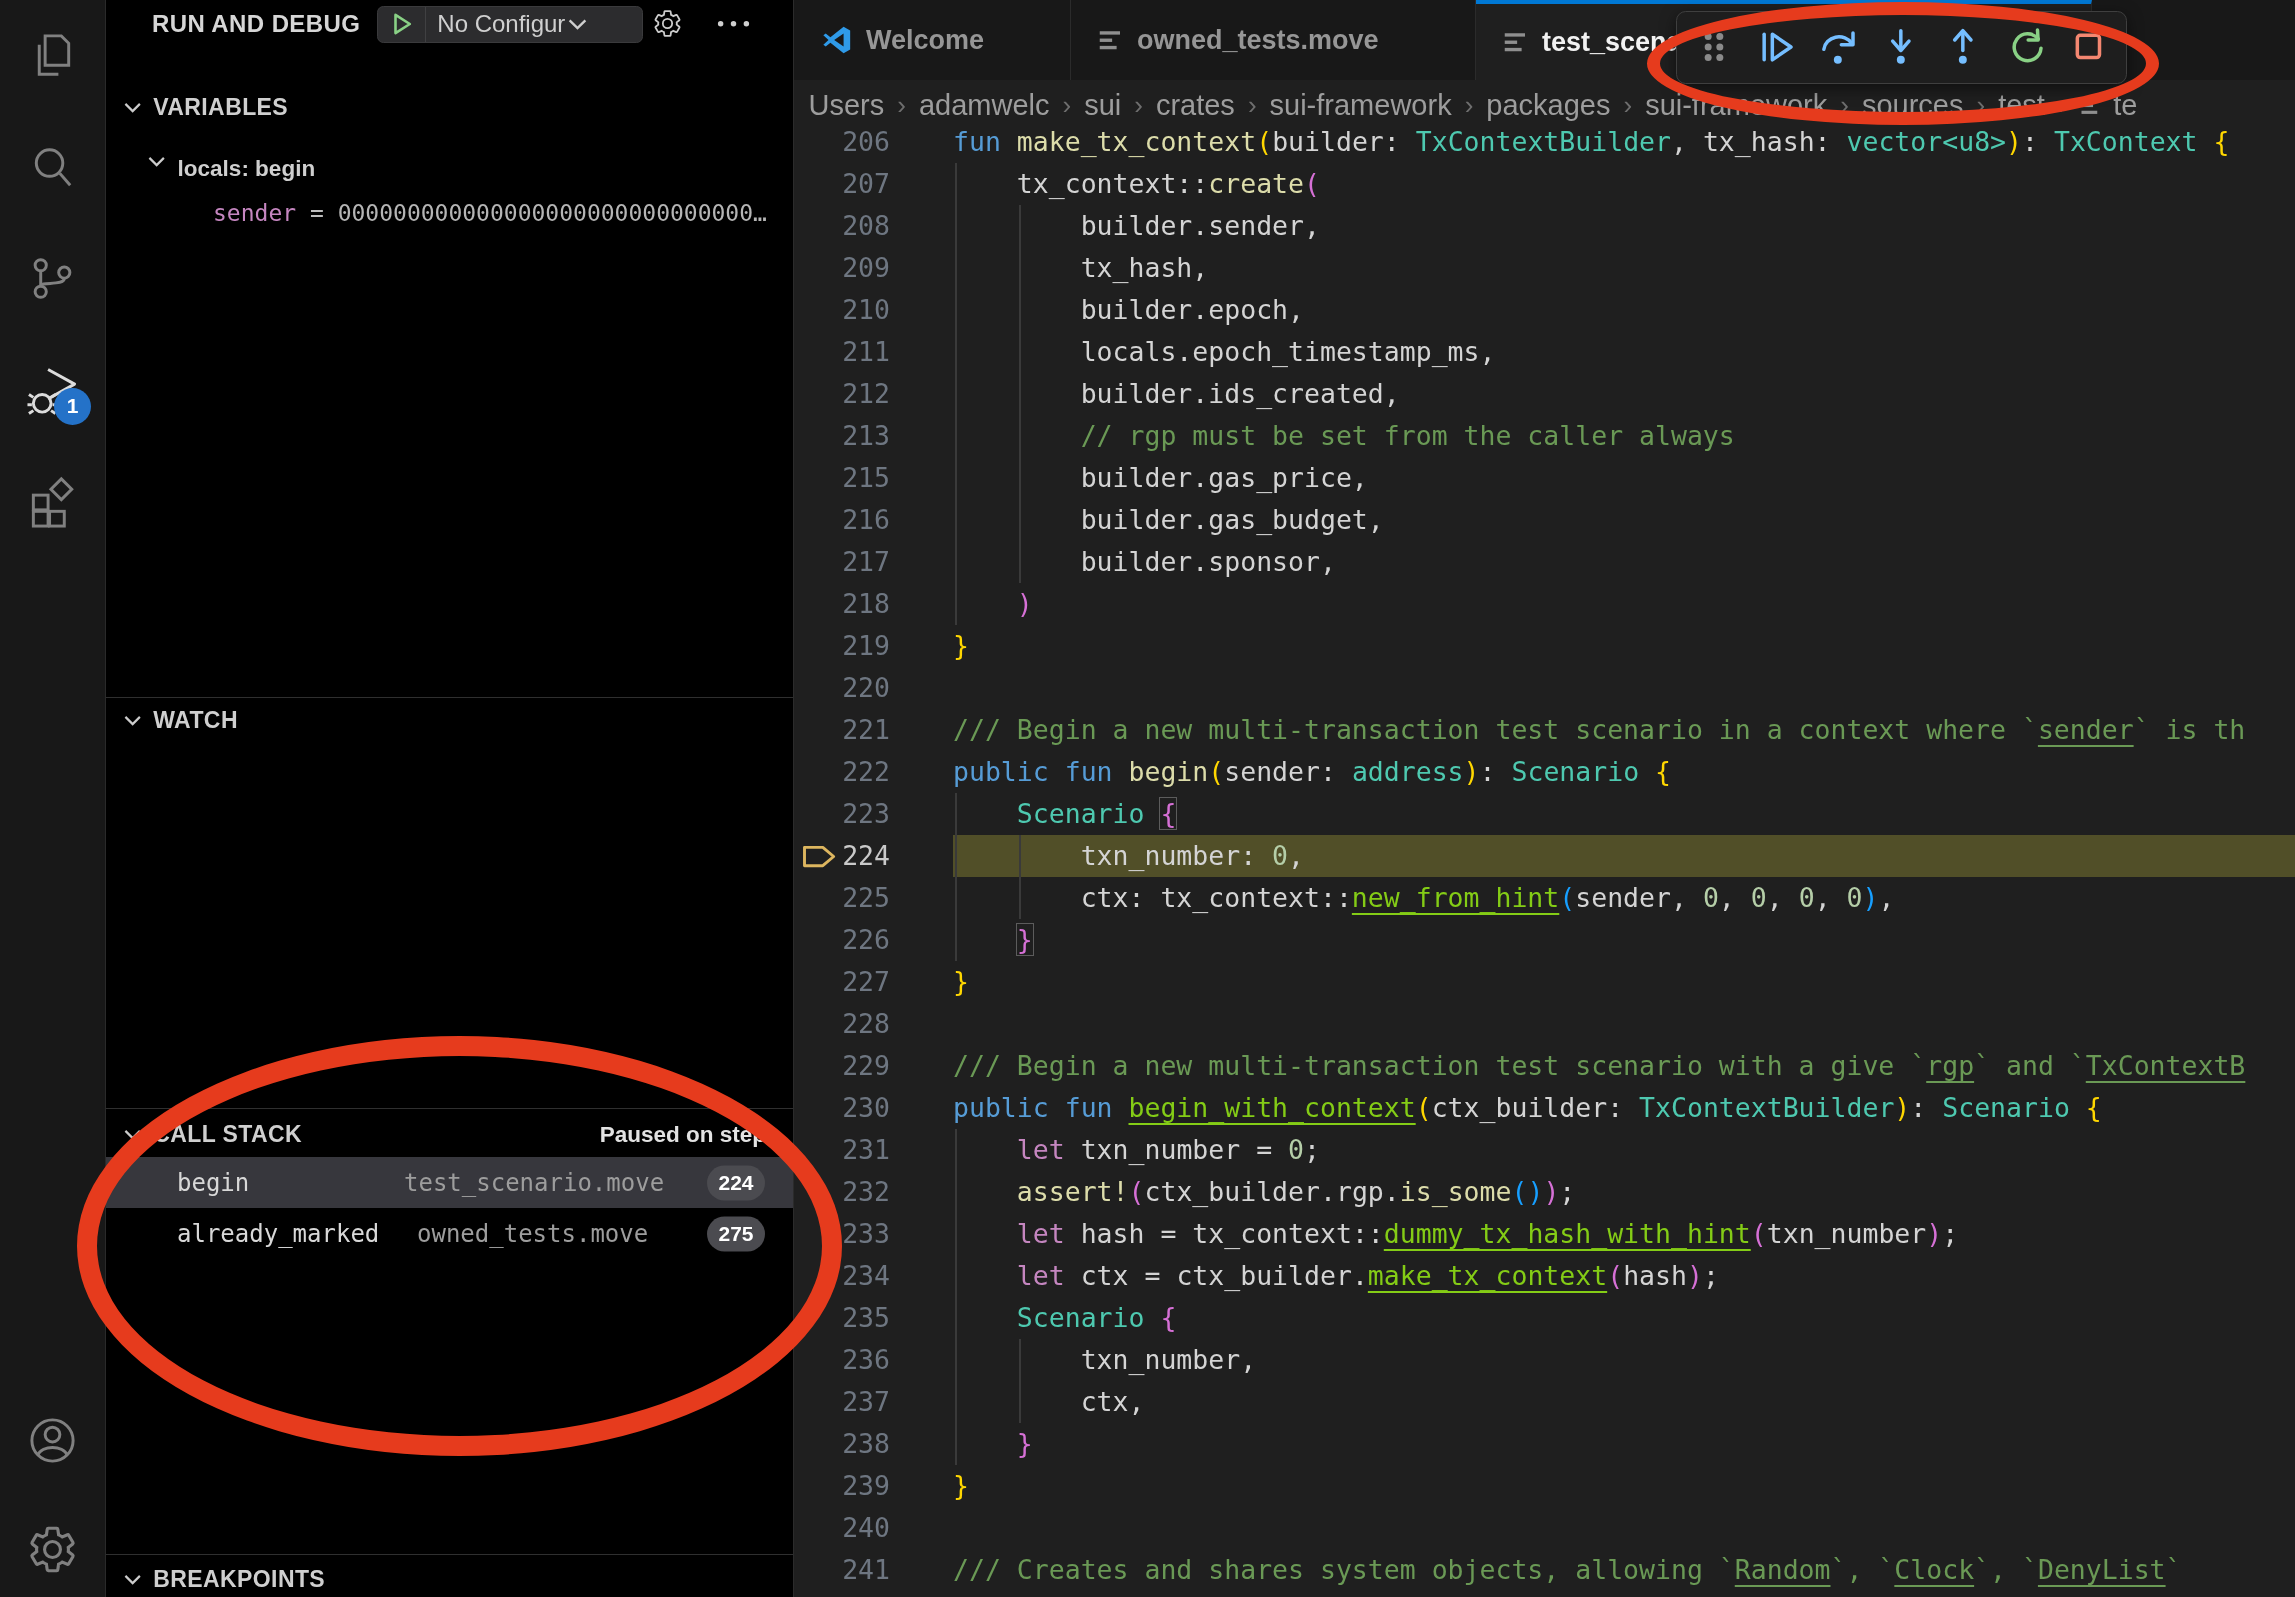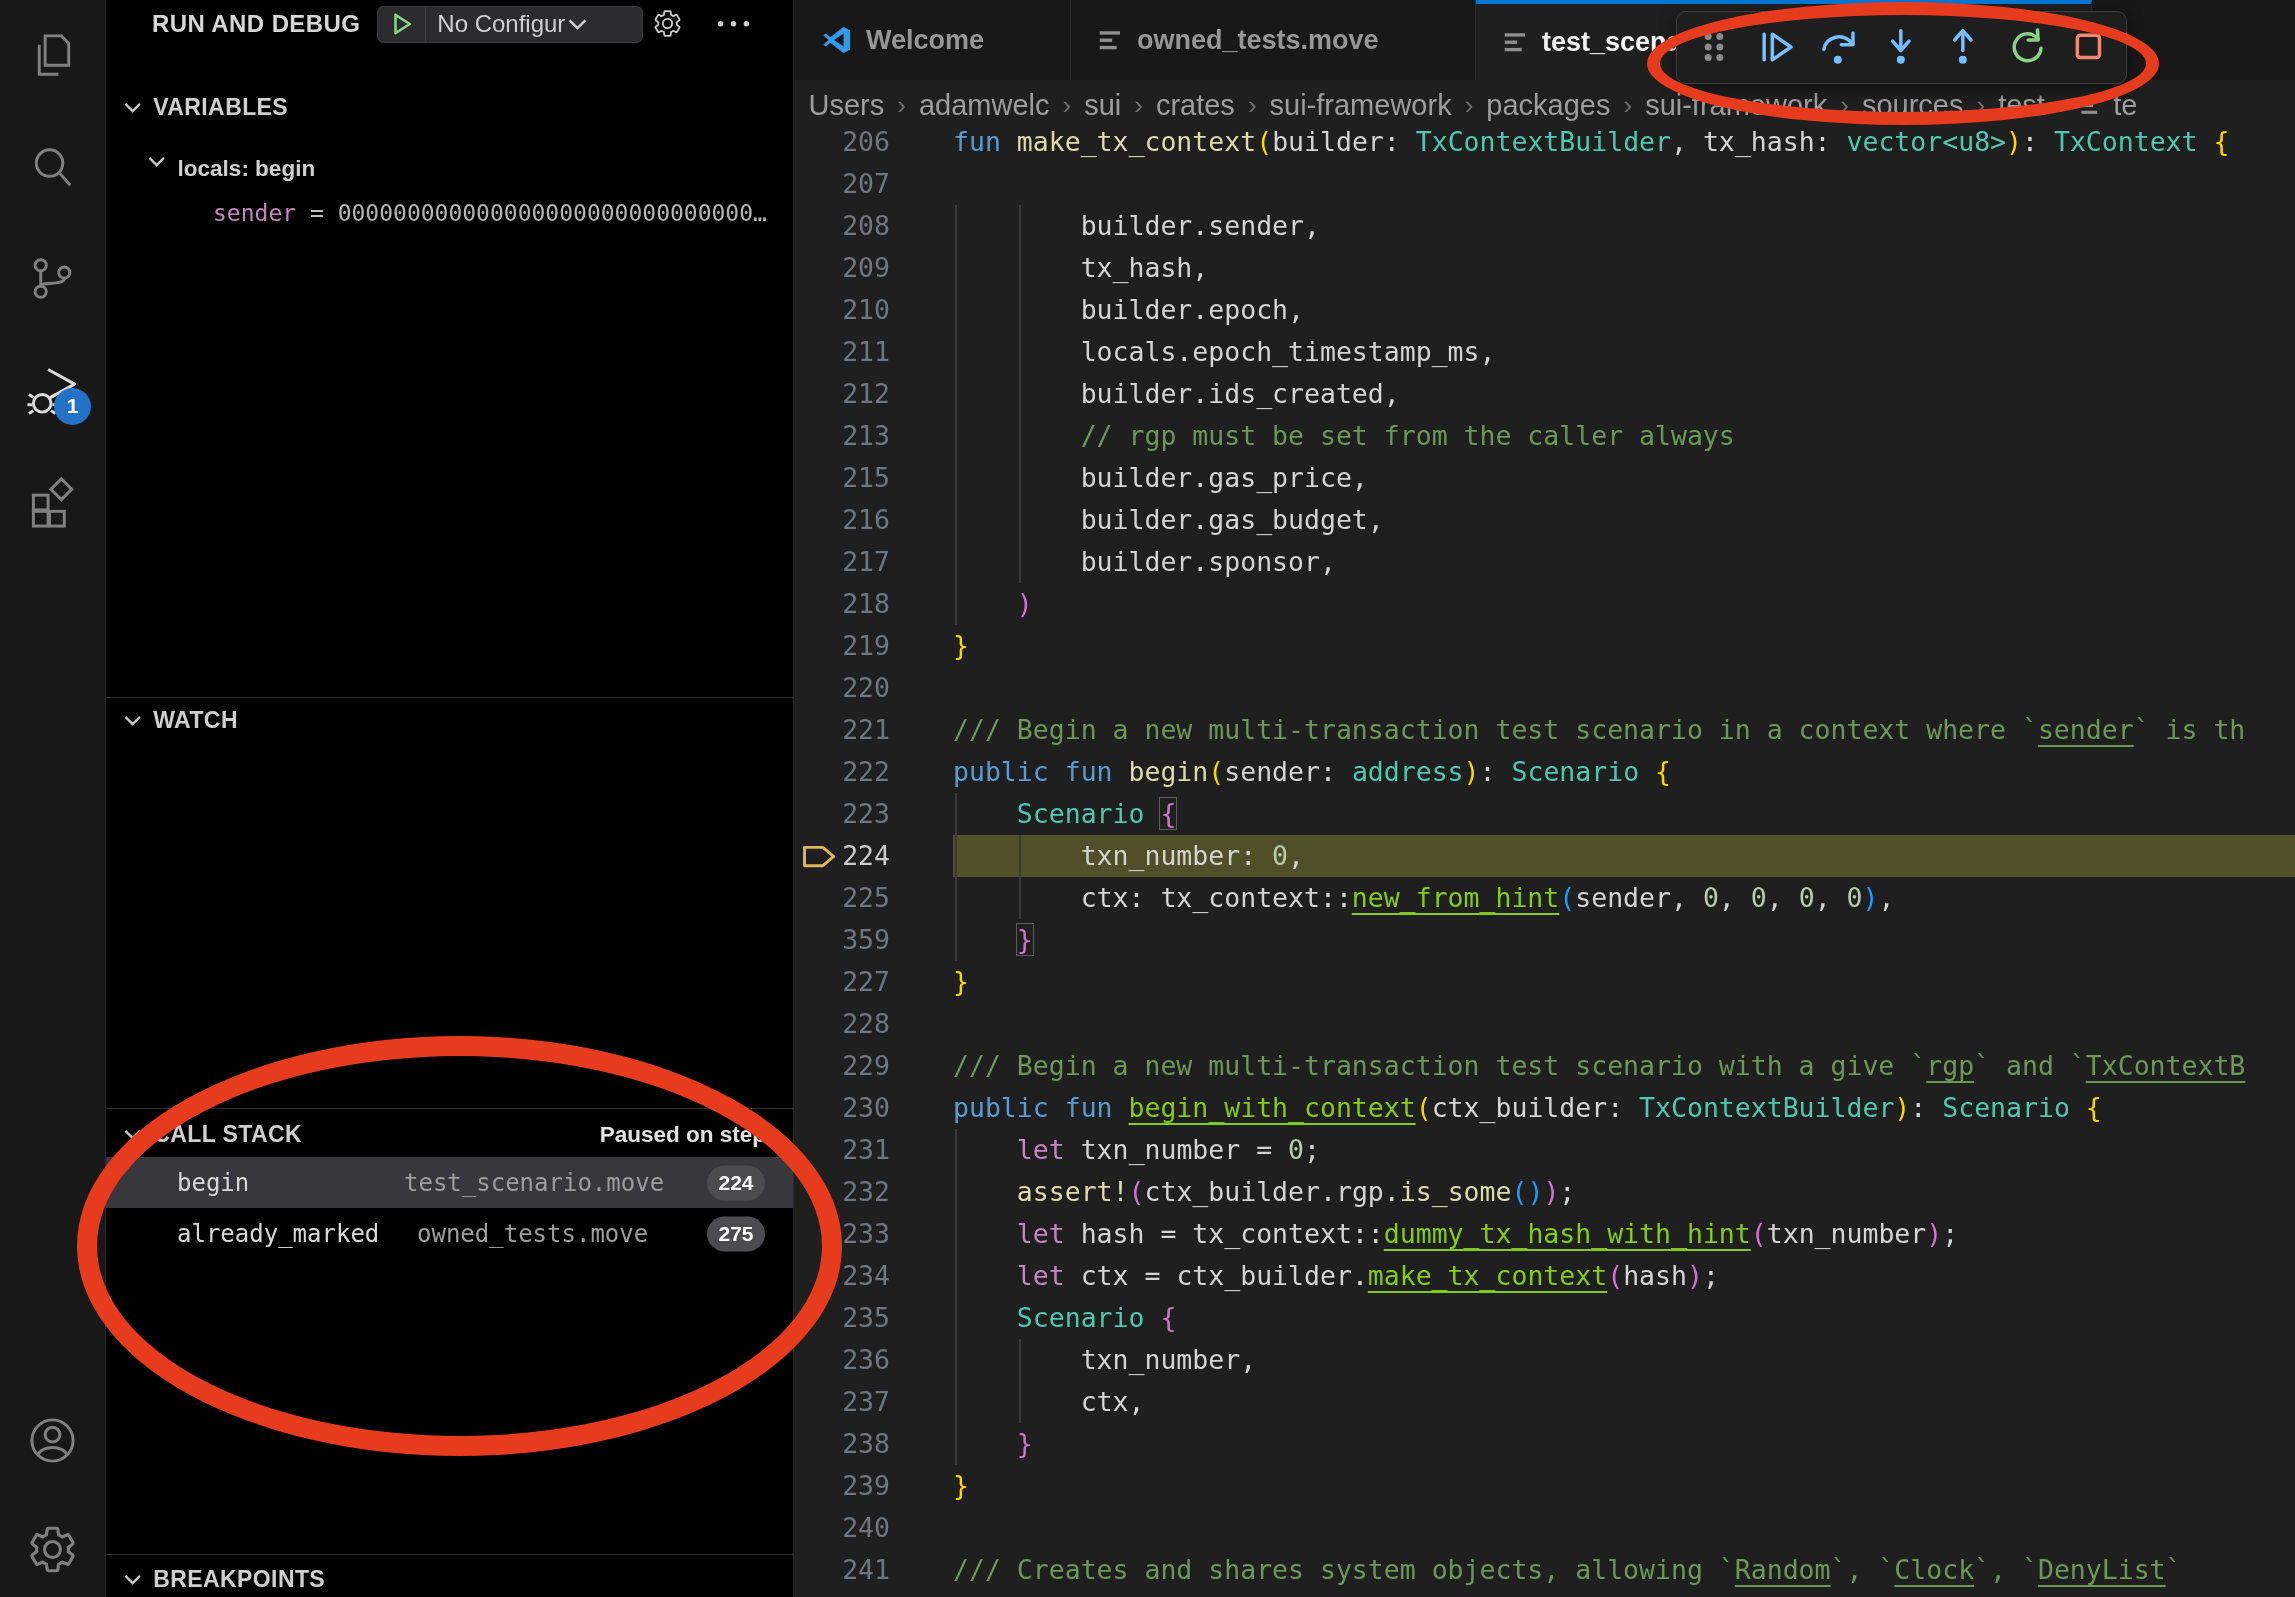--- a/index.html
+++ b/index.html
@@ -338,41 +338,41 @@
         </div>
         <div class="dt-btn">
           <svg viewBox="0 0 36 36" style="stroke:#f48771">
             <rect x="8" y="8" width="19" height="19" rx="2.5"></rect>
           </svg>
         </div>
       </div>
 
     <div id="code">
         <div class="row"><div class="gutter">206</div><div class="content"><span class="codeline"><span class="k">fun </span><span class="f">make_tx_context</span><span class="py">(</span><span class="w">builder: </span><span class="t">TxContextBuilder</span><span class="w">, tx_hash: </span><span class="t">vector&lt;u8&gt;</span><span class="py">)</span><span class="w">: </span><span class="t">TxContext</span><span class="w"> </span><span class="py">{</span></span></div></div>
-        <div class="row"><div class="gutter">207</div></div>
+        <div class="row"><div class="gutter">207</div><div class="content"><div class="guide" style="left: 2.4px;"></div><span class="codeline"><span class="w">    tx_context::</span><span class="f">create</span><span class="pm">(</span></span></div></div>
         <div class="row"><div class="gutter">208</div><div class="content"><div class="guide" style="left: 2.4px;"></div><div class="guide" style="left: 66px;"></div><span class="codeline"><span class="w">        builder.sender,</span></span></div></div>
         <div class="row"><div class="gutter">209</div><div class="content"><div class="guide" style="left: 2.4px;"></div><div class="guide" style="left: 66px;"></div><span class="codeline"><span class="w">        tx_hash,</span></span></div></div>
         <div class="row"><div class="gutter">210</div><div class="content"><div class="guide" style="left: 2.4px;"></div><div class="guide" style="left: 66px;"></div><span class="codeline"><span class="w">        builder.epoch,</span></span></div></div>
         <div class="row"><div class="gutter">211</div><div class="content"><div class="guide" style="left: 2.4px;"></div><div class="guide" style="left: 66px;"></div><span class="codeline"><span class="w">        locals.epoch_timestamp_ms,</span></span></div></div>
         <div class="row"><div class="gutter">212</div><div class="content"><div class="guide" style="left: 2.4px;"></div><div class="guide" style="left: 66px;"></div><span class="codeline"><span class="w">        builder.ids_created,</span></span></div></div>
         <div class="row"><div class="gutter">213</div><div class="content"><div class="guide" style="left: 2.4px;"></div><div class="guide" style="left: 66px;"></div><span class="codeline"><span class="w">        </span><span class="c">// rgp must be set from the caller always</span></span></div></div>
         <div class="row"><div class="gutter">215</div><div class="content"><div class="guide" style="left: 2.4px;"></div><div class="guide" style="left: 66px;"></div><span class="codeline"><span class="w">        builder.gas_price,</span></span></div></div>
         <div class="row"><div class="gutter">216</div><div class="content"><div class="guide" style="left: 2.4px;"></div><div class="guide" style="left: 66px;"></div><span class="codeline"><span class="w">        builder.gas_budget,</span></span></div></div>
         <div class="row"><div class="gutter">217</div><div class="content"><div class="guide" style="left: 2.4px;"></div><div class="guide" style="left: 66px;"></div><span class="codeline"><span class="w">        builder.sponsor,</span></span></div></div>
         <div class="row"><div class="gutter">218</div><div class="content"><div class="guide" style="left: 2.4px;"></div><span class="codeline"><span class="w">    </span><span class="pm">)</span></span></div></div>
         <div class="row"><div class="gutter">219</div><div class="content"><span class="codeline"><span class="py">}</span></span></div></div>
         <div class="row"><div class="gutter">220</div><div class="content"><span class="codeline"></span></div></div>
         <div class="row"><div class="gutter">221</div><div class="content"><span class="codeline"><span class="c">/// Begin a new multi-transaction test scenario in a context where `</span><span class="cu">sender</span><span class="c">` is th</span></span></div></div>
         <div class="row"><div class="gutter">222</div><div class="content"><span class="codeline"><span class="k">public fun </span><span class="f">begin</span><span class="py">(</span><span class="w">sender: </span><span class="t">address</span><span class="py">)</span><span class="w">: </span><span class="t">Scenario</span><span class="w"> </span><span class="py">{</span></span></div></div>
         <div class="row"><div class="gutter">223</div><div class="content"><div class="guide" style="left: 2.4px;"></div><span class="codeline"><span class="w">    </span><span class="t">Scenario</span><span class="w"> </span><span class="pmx">{</span></span></div></div>
         <div class="row hl"><div class="gutter">224</div><svg viewBox="0 0 42 36" width="35" height="31" class="bp-arrow">
             <polygon points="3,7 25,7 38,18 25,29 3,29" fill="none" stroke="#ddb65f" stroke-width="3.5" stroke-linejoin="round"></polygon>
           </svg><div class="content"><div class="guide" style="left: 2.4px;"></div><div class="guide" style="left: 66px;"></div><span class="codeline"><span class="w">        txn_number: </span><span class="n">0</span><span class="w">,</span></span></div></div>
         <div class="row"><div class="gutter">225</div><div class="content"><div class="guide" style="left: 2.4px;"></div><div class="guide" style="left: 66px;"></div><span class="codeline"><span class="w">        ctx: tx_context::</span><span class="fu">new_from_hint</span><span class="pb">(</span><span class="w">sender, </span><span class="n">0</span><span class="w">, </span><span class="n">0</span><span class="w">, </span><span class="n">0</span><span class="w">, </span><span class="n">0</span><span class="pb">)</span><span class="w">,</span></span></div></div>
-        <div class="row"><div class="gutter">359</div><div class="content"><div class="guide" style="left: 2.4px;"></div><span class="codeline"><span class="w">    </span><span class="pmx">}</span></span></div></div>
+        <div class="row"><div class="gutter">226</div><div class="content"><div class="guide" style="left: 2.4px;"></div><span class="codeline"><span class="w">    </span><span class="pmx">}</span></span></div></div>
         <div class="row"><div class="gutter">227</div><div class="content"><span class="codeline"><span class="py">}</span></span></div></div>
         <div class="row"><div class="gutter">228</div><div class="content"><span class="codeline"></span></div></div>
         <div class="row"><div class="gutter">229</div><div class="content"><span class="codeline"><span class="c">/// Begin a new multi-transaction test scenario with a give `</span><span class="cu">rgp</span><span class="c">` and `</span><span class="cu">TxContextB</span></span></div></div>
         <div class="row"><div class="gutter">230</div><div class="content"><span class="codeline"><span class="k">public fun </span><span class="fu">begin_with_context</span><span class="py">(</span><span class="w">ctx_builder: </span><span class="t">TxContextBuilder</span><span class="py">)</span><span class="w">: </span><span class="t">Scenario</span><span class="w"> </span><span class="py">{</span></span></div></div>
         <div class="row"><div class="gutter">231</div><div class="content"><div class="guide" style="left: 2.4px;"></div><span class="codeline"><span class="w">    </span><span class="l">let</span><span class="w"> txn_number = </span><span class="n">0</span><span class="w">;</span></span></div></div>
         <div class="row"><div class="gutter">232</div><div class="content"><div class="guide" style="left: 2.4px;"></div><span class="codeline"><span class="w">    </span><span class="f">assert!</span><span class="pm">(</span><span class="w">ctx_builder.rgp.</span><span class="f">is_some</span><span class="pb">()</span><span class="pm">)</span><span class="w">;</span></span></div></div>
         <div class="row"><div class="gutter">233</div><div class="content"><div class="guide" style="left: 2.4px;"></div><span class="codeline"><span class="w">    </span><span class="l">let</span><span class="w"> hash = tx_context::</span><span class="fu">dummy_tx_hash_with_hint</span><span class="pm">(</span><span class="w">txn_number</span><span class="pm">)</span><span class="w">;</span></span></div></div>
         <div class="row"><div class="gutter">234</div><div class="content"><div class="guide" style="left: 2.4px;"></div><span class="codeline"><span class="w">    </span><span class="l">let</span><span class="w"> ctx = ctx_builder.</span><span class="fu">make_tx_context</span><span class="pm">(</span><span class="w">hash</span><span class="pm">)</span><span class="w">;</span></span></div></div>
         <div class="row"><div class="gutter">235</div><div class="content"><div class="guide" style="left: 2.4px;"></div><span class="codeline"><span class="w">    </span><span class="t">Scenario</span><span class="w"> </span><span class="pm">{</span></span></div></div>
         <div class="row"><div class="gutter">236</div><div class="content"><div class="guide" style="left: 2.4px;"></div><div class="guide" style="left: 66px;"></div><span class="codeline"><span class="w">        txn_number,</span></span></div></div>

